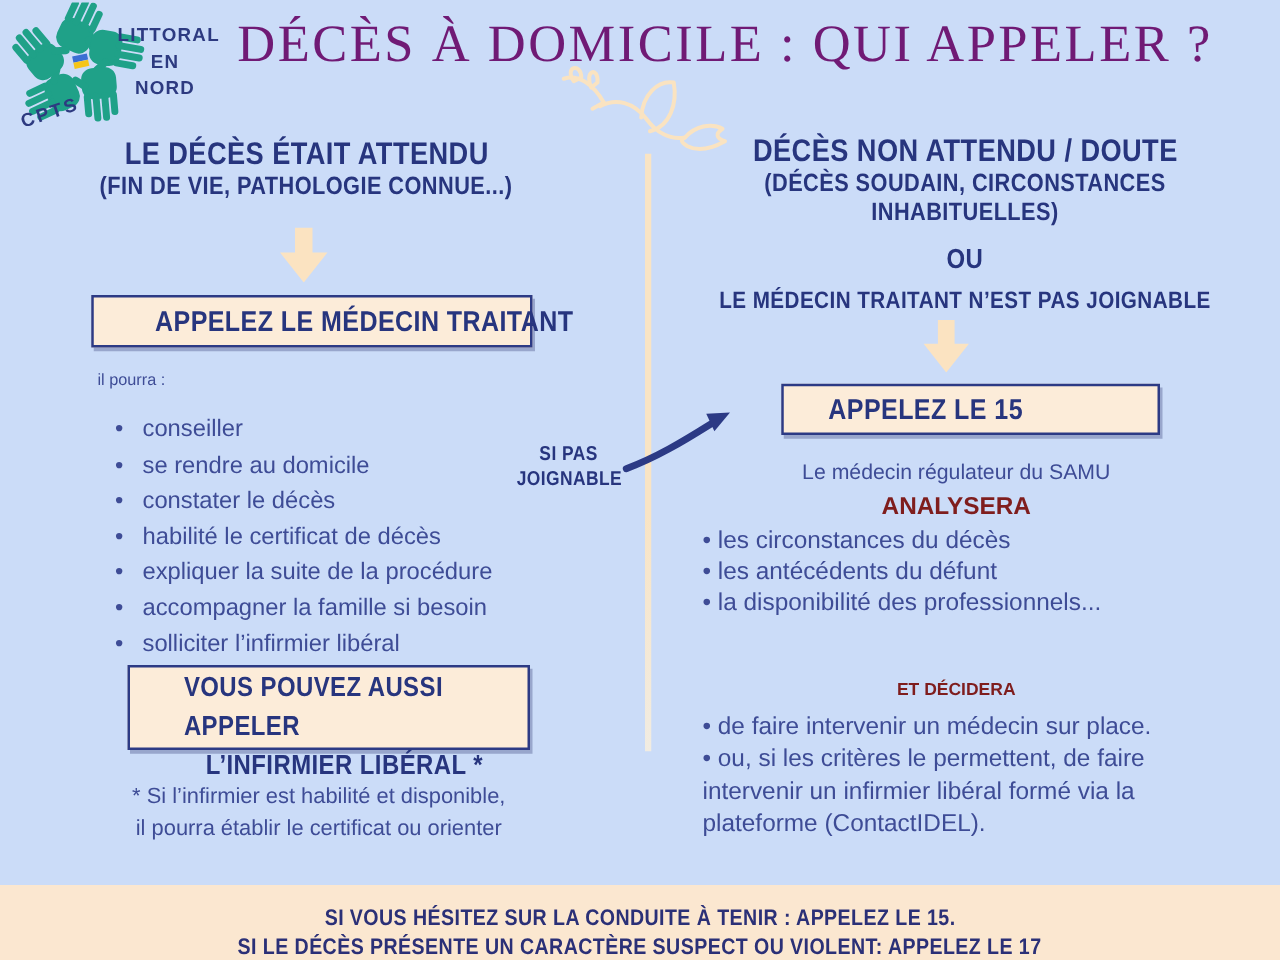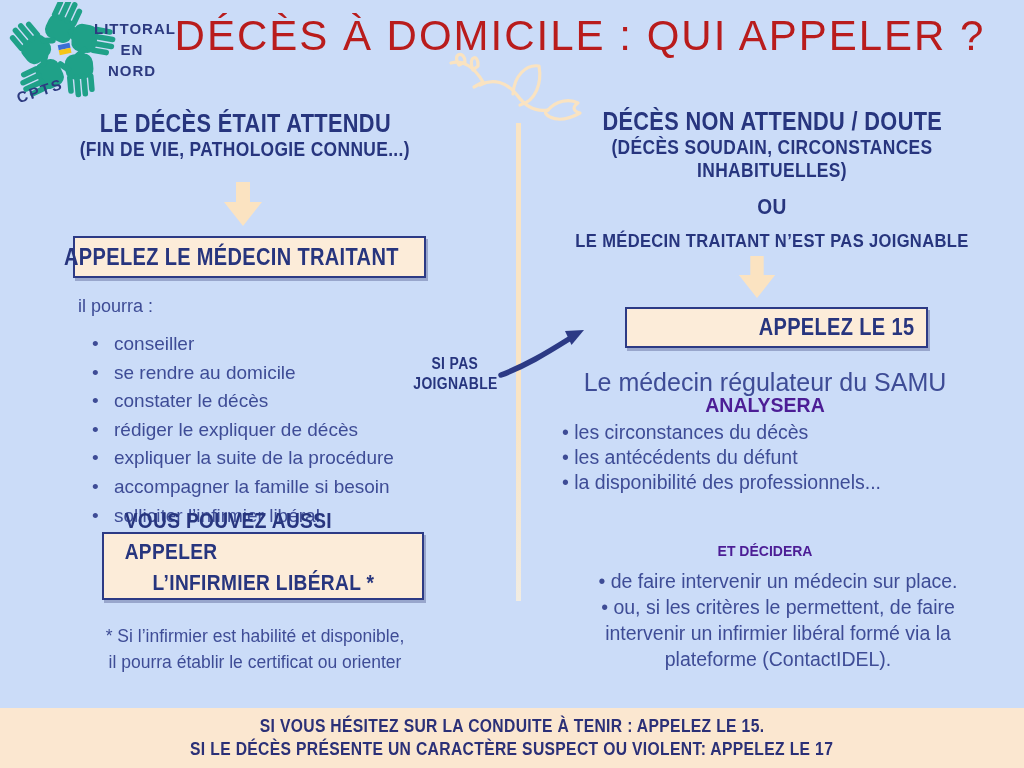--- a/index.html
+++ b/index.html
@@ -13,47 +13,47 @@
     font-family:"Liberation Sans","DejaVu Sans",sans-serif;
     background:var(--bg);
     position:relative;overflow:hidden;color:var(--body);
   }
   .abs{position:absolute;}
   .condensed{display:inline-block;transform:scaleX(.87);transform-origin:center;
     font-weight:800;letter-spacing:.4px;color:var(--heading);}
   .center{text-align:center;}
   
   .page-title{left:150px;right:14px;top:12px;text-align:center;
-    font-family:Liberation Sans, sans-serif;
-    font-size:42px;letter-spacing:2px;color:#b91c1c;font-weight:500;white-space:nowrap;}
+    font-family:Liberation Serif, serif;
+    font-size:42px;letter-spacing:2px;color:#701a75;font-weight:500;white-space:nowrap;}
   .logo{left:8px;top:2px;width:165px;height:118px;}
   .logo-text{left:86px;top:16px;width:76px;text-align:center;color:#2d3a80;
     font-weight:600;font-size:15px;line-height:21px;letter-spacing:1px;}
   .logo-cpts{left:8px;top:80px;color:#2d3a80;font-weight:700;font-size:15px;
     letter-spacing:2px;transform:rotate(-18deg);}
   
   .divider{left:516px;top:123px;width:5px;height:478px;
     background:linear-gradient(180deg,#f9e4c4 0%,#f9e4c4 60%,#f1ece2 100%);}
   
   .col-heading{font-size:25px;line-height:26px;}
   .col-sub{font-size:20px;}
   .cream-box{background:var(--cream-box);border:2px solid var(--navy);
-    box-shadow:2px 3px 0 var(--shadow);display:flex;align-items:center;justify-content:flex-end;}
+    box-shadow:2px 3px 0 var(--shadow);display:flex;align-items:center;justify-content:flex-start;padding-left:24px;}
   .box-label{font-size:23px;white-space:nowrap;}
-  .intro{font-size:18px;}
+  .intro{font-size:13px;}
   ul.plain{list-style:none;}
   ul.plain li{font-size:19px;line-height:28.6px;padding-left:26px;position:relative;}
   ul.plain li::before{content:"•";position:absolute;left:4px;font-size:19px;color:var(--body);}
   .rbullet{font-size:19.5px;line-height:25px;}
   .rbullet::before{content:"• ";}
   .footnote{font-size:17.5px;line-height:26px;}
-  .bold-body{font-weight:700;color:#4c1d95;}
+  .bold-body{font-weight:700;color:#7f1d1d;}
   
   .footer{left:0;top:708px;width:1024px;height:60px;background:var(--banner);
-    display:flex;flex-direction:column;align-items:center;justify-content:center;gap:2px;}
+    display:flex;flex-direction:column;align-items:center;justify-content:flex-end;gap:2px;}
   .footer .condensed{font-size:18px;color:#2b3077;}
   .midlabel{font-size:16px;line-height:20px;color:var(--heading);}
 </style>
 </head>
 <body>
 
 <div class="abs logo">
   <svg width="165" height="118" viewBox="0 0 165 118">
     <defs>
       <g id="hand" fill="#1fa188">
@@ -109,21 +109,21 @@
 <div class="abs cream-box" style="left:73px;top:236px;width:353px;height:42px;">
   <span class="condensed box-label">APPELEZ LE MÉDECIN TRAITANT</span>
 </div>
 
 <div class="abs intro" style="left:78px;top:296px;">il pourra :</div>
 
 <ul class="abs plain" style="left:88px;top:330px;width:360px;">
   <li>conseiller</li>
   <li>se rendre au domicile</li>
   <li>constater le décès</li>
-  <li>rédiger le expliquer de décès</li>
+  <li>habilité le certificat de décès</li>
   <li>expliquer la suite de la procédure</li>
   <li>accompagner la famille si besoin</li>
   <li>solliciter l’infirmier libéral</li>
 </ul>
 
 <div class="abs cream-box" style="left:102px;top:532px;width:322px;height:68px;flex-direction:column;line-height:31px;">
   <span class="condensed" style="font-size:22px;">VOUS POUVEZ AUSSI APPELER</span>
   <span class="condensed" style="font-size:22px;">L’INFIRMIER LIBÉRAL *</span>
 </div>
 
@@ -150,32 +150,32 @@
 </div>
 
 <svg class="abs" style="left:735px;top:256px;" width="44" height="42" viewBox="0 0 44 44">
   <polygon points="15,0 29,0 29,20 41,20 22,44 3,20 15,20" fill="#fbe3c1"></polygon>
 </svg>
 
 <div class="abs cream-box" style="left:625px;top:307px;width:303px;height:41px;">
   <span class="condensed box-label">APPELEZ LE 15</span>
 </div>
 
-<div class="abs center" style="left:520px;top:368px;width:490px;font-size:25px;">Le médecin régulateur du SAMU</div>
+<div class="abs center" style="left:520px;top:368px;width:490px;font-size:17px;">Le médecin régulateur du SAMU</div>
 <div class="abs center bold-body" style="left:520px;top:394px;width:490px;font-size:19.5px;">ANALYSERA</div>
 
 <div class="abs" style="left:562px;top:420px;width:450px;">
   <div class="rbullet">les circonstances du décès</div>
   <div class="rbullet">les antécédents du défunt</div>
   <div class="rbullet">la disponibilité des professionnels...</div>
 </div>
 
 <div class="abs center bold-body" style="left:520px;top:543px;width:490px;font-size:14px;">ET DÉCIDERA</div>
 
-<div class="abs" style="left:562px;top:568px;width:432px;text-align:center;">
+<div class="abs" style="left:562px;top:568px;width:432px;">
   <div class="rbullet" style="line-height:26px;">de faire intervenir un médecin sur place.</div>
   <div class="rbullet" style="line-height:26px;">ou, si les critères le permettent, de faire intervenir un infirmier libéral formé via la plateforme (ContactIDEL).</div>
 </div>
 
 <div class="abs footer">
   <span class="condensed">SI VOUS HÉSITEZ SUR LA CONDUITE À TENIR : APPELEZ LE 15.</span>
   <span class="condensed">SI LE DÉCÈS PRÉSENTE UN CARACTÈRE SUSPECT OU VIOLENT: APPELEZ LE 17</span>
 </div>
 
 </body></html>

